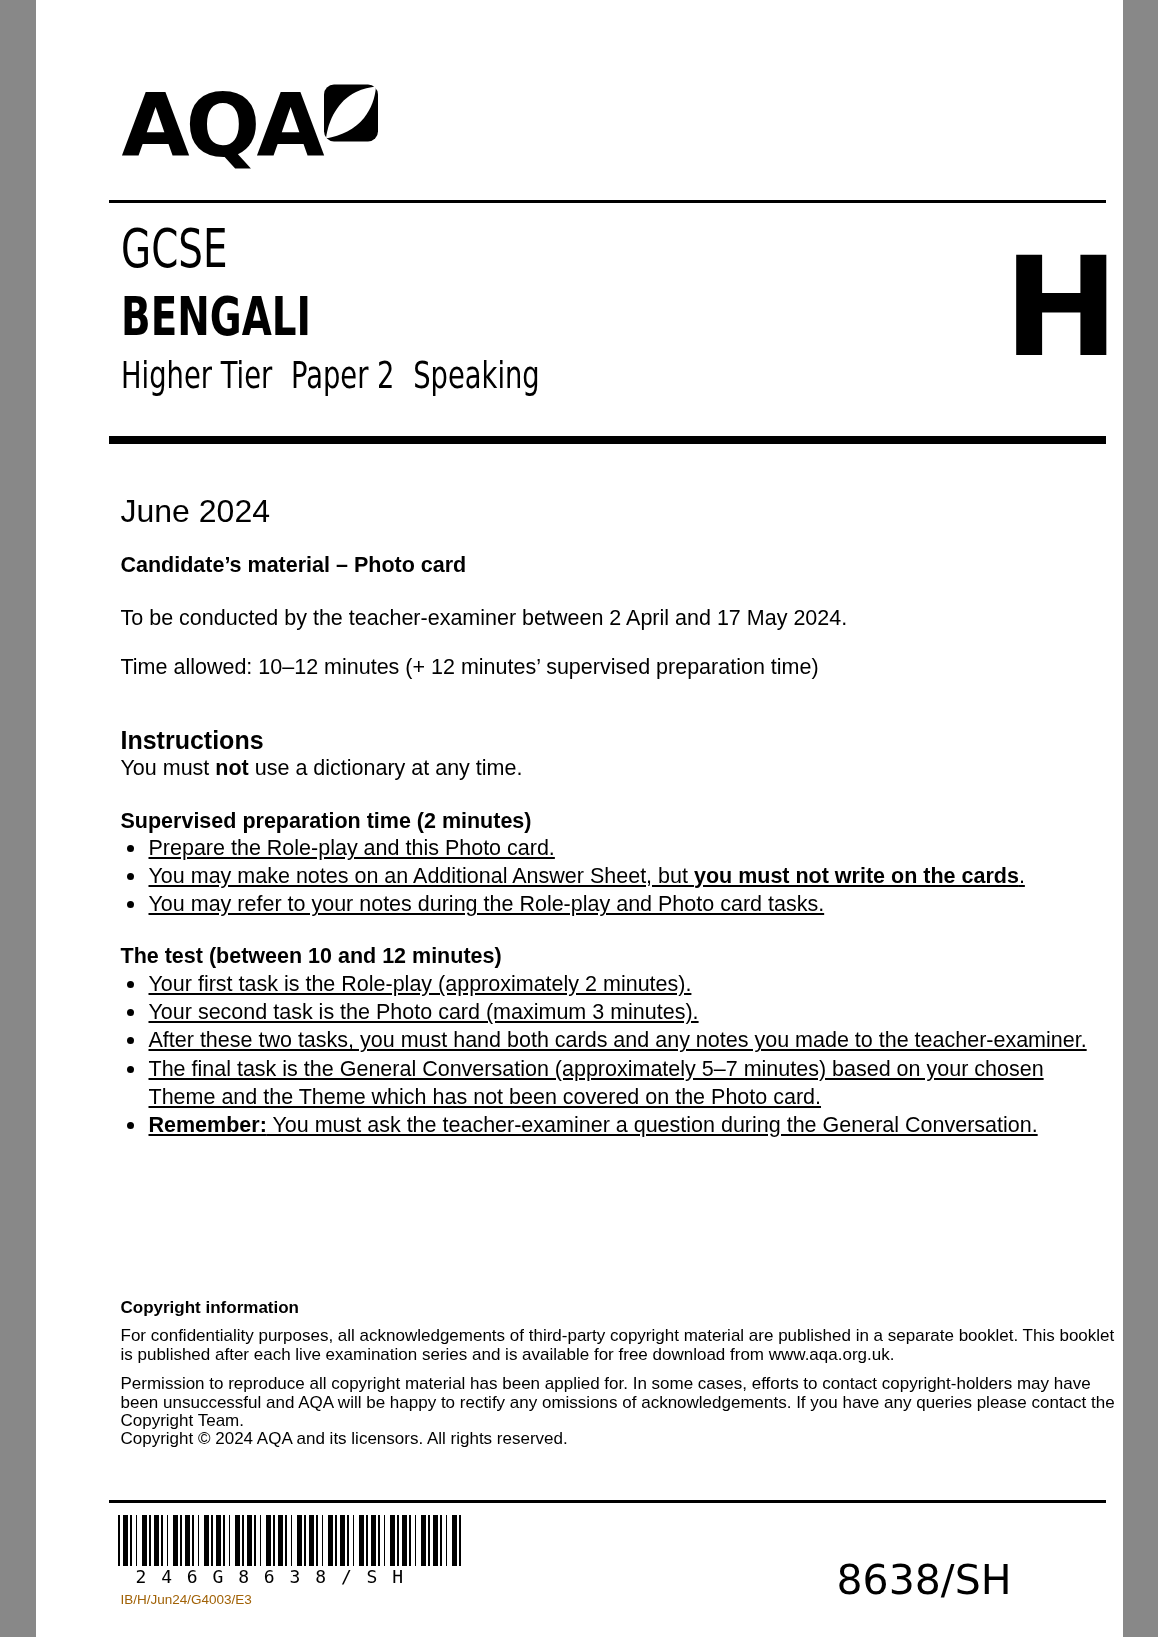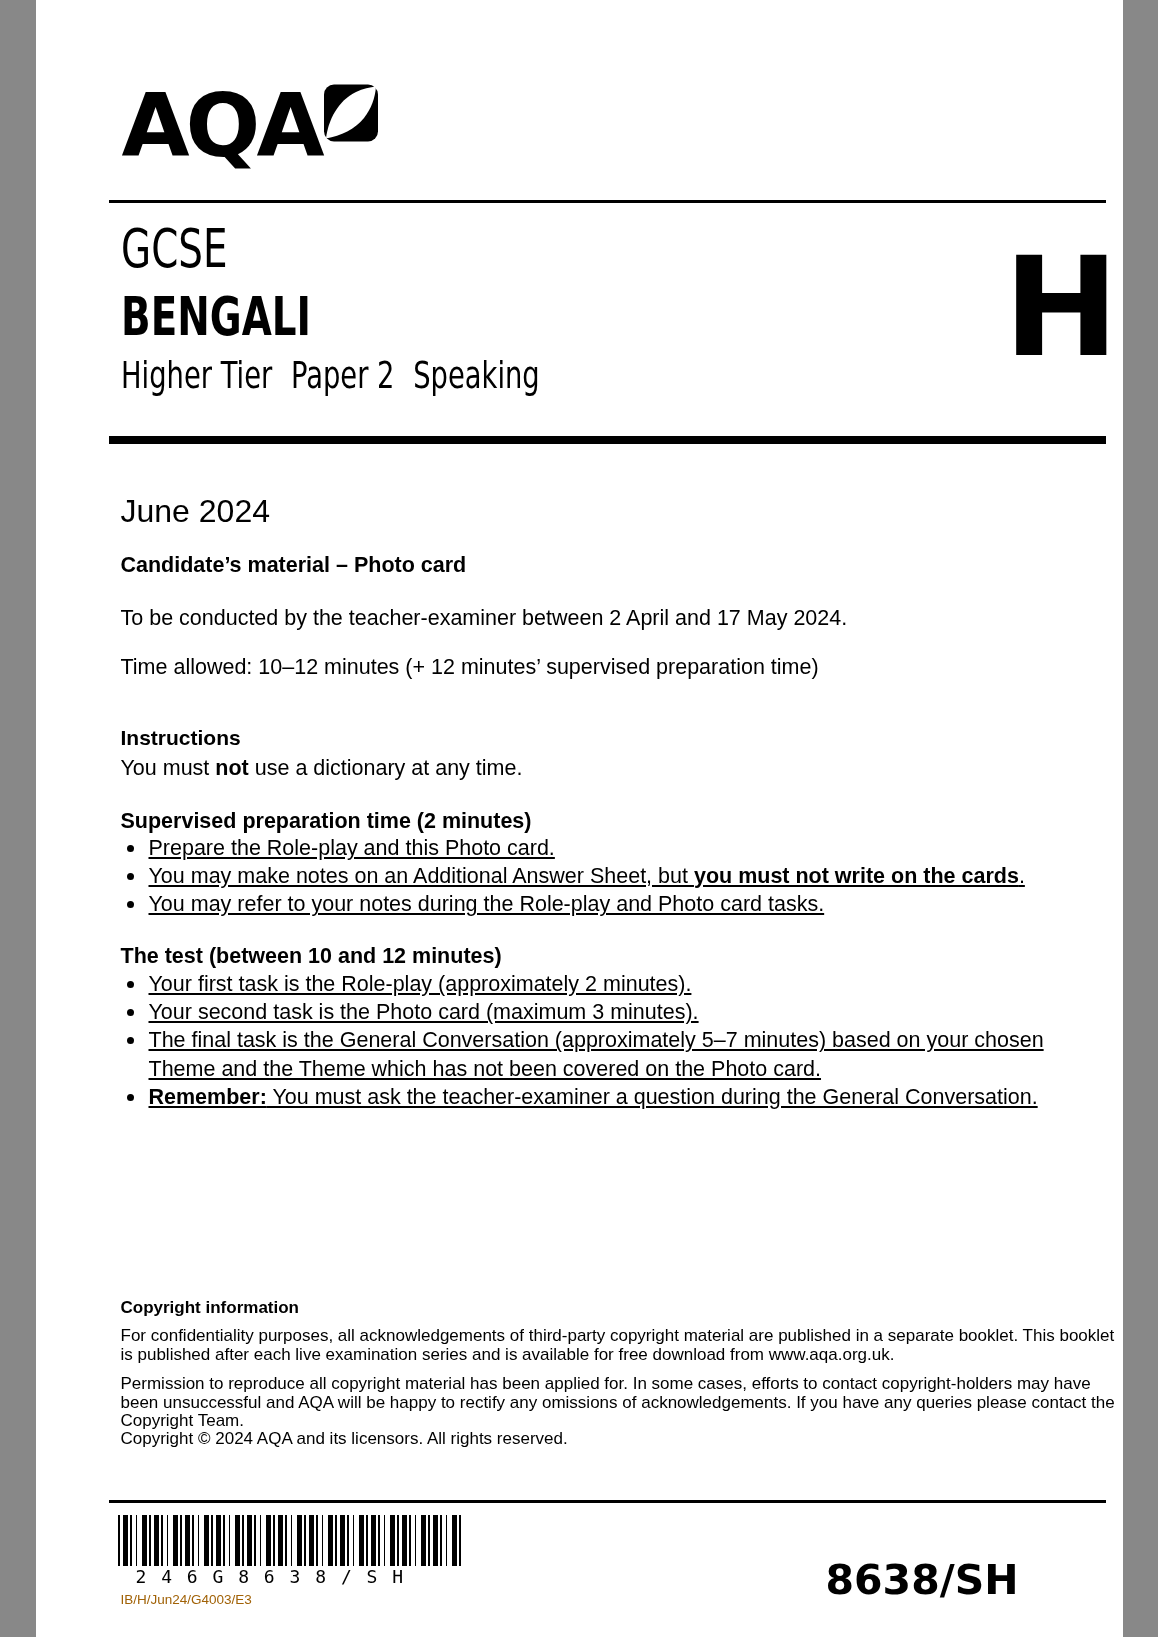--- a/index.html
+++ b/index.html
@@ -33,21 +33,21 @@
     font-weight:bold;font-size:138px;line-height:1;
   }
   
   .june{left:85px;top:494px;font-size:32px;line-height:1.1;}
   .body-line{left:85px;font-size:21.5px;line-height:1.25;white-space:nowrap;}
   .candidate{top:552px;font-weight:bold;}
   .conduct{top:605px;}
   .time{top:654px;}
   
   .sec-title{left:85px;font-weight:bold;}
-  .ins-title{top:726px;font-size:21px;}
+  .ins-title{top:726px;font-size:25px;}
   .ins-dict{top:755px;}
   .sub-title{font-size:21.5px;}
   .prep-title{top:809px;}
   .test-title{top:944px;}
   ul.blist{position:absolute;left:85px;margin:0;padding:0;list-style:none;width:995px;font-size:21.5px;}
   .prep-list{top:834px;}
   .test-list{top:970px;}
   ul.blist li{position:relative;padding-left:28px;line-height:28.2px;text-decoration:underline;}
   .dot{position:absolute;left:6px;top:11px;width:7px;height:7px;border-radius:50%;background:#000;}
   
@@ -63,21 +63,21 @@
       #000 0 2px,#fff 2px 5px,#000 5px 10px,#fff 10px 12px,
       #000 12px 14px,#fff 14px 18px,#000 18px 19px,#fff 19px 24px,
       #000 24px 29px,#fff 29px 31px);
   }
   .barcode-text{
     left:100px;top:1566px;font-family:"DejaVu Sans Mono",monospace;
     font-size:18px;letter-spacing:2px;white-space:pre;
   }
   .ref-code{left:85px;top:1592px;font-size:13.5px;color:#a16207;}
   .paper-code{
-    right:104px;top:1558px;font-size:41px;font-weight:bold;
+    right:111px;top:1558px;font-size:41px;font-weight:normal;
     font-family:"DejaVu Sans",sans-serif;line-height:1.1;
   }
   b{font-weight:bold;}
 </style>
 </head>
 <body>
 
 <div class="page">
 
   <div class="logo-text">AQA</div>
@@ -109,20 +109,21 @@
   <ul class="blist prep-list">
     <li><span class="dot"></span><span>Prepare the Role-play and this Photo card.</span><b></b><span></span></li>
     <li><span class="dot"></span><span>You may make notes on an Additional Answer Sheet, but </span><b>you must not write on the cards</b><span>.</span></li>
     <li><span class="dot"></span><span>You may refer to your notes during the Role-play and Photo card tasks.</span><b></b><span></span></li>
   </ul>
 
   <div class="abs sec-title sub-title test-title">The test (between 10 and 12 minutes)</div>
   <ul class="blist test-list">
     <li><span class="dot"></span><span>Your first task is the Role-play (approximately 2 minutes).</span><b></b><span></span></li>
     <li><span class="dot"></span><span>Your second task is the Photo card (maximum 3 minutes).</span><b></b><span></span></li>
+    <li><span class="dot"></span><span>After these two tasks, you must hand both cards and any notes you made to the teacher-examiner.</span><b></b><span></span></li>
     <li><span class="dot"></span><span>The final task is the General Conversation (approximately 5–7 minutes) based on your chosen Theme and the Theme which has not been covered on the Photo card.</span><b></b><span></span></li>
     <li><span class="dot"></span><span></span><b>Remember:</b><span> You must ask the teacher-examiner a question during the General Conversation.</span></li>
   </ul>
 
   <div class="abs cr cr-title">Copyright information</div>
   <div class="abs cr cr-p1">For confidentiality purposes, all acknowledgements of third-party copyright material are published in a separate booklet.  This booklet is published after each live examination series and is available for free download from www.aqa.org.uk.</div>
   <div class="abs cr cr-p2">Permission to reproduce all copyright material has been applied for.  In some cases, efforts to contact copyright-holders may have been unsuccessful and AQA will be happy to rectify any omissions of acknowledgements.  If you have any queries please contact the Copyright Team.</div>
   <div class="abs cr cr-notice">Copyright © 2024 AQA and its licensors.  All rights reserved.</div>
 
   <div class="rule rule-foot"></div>

